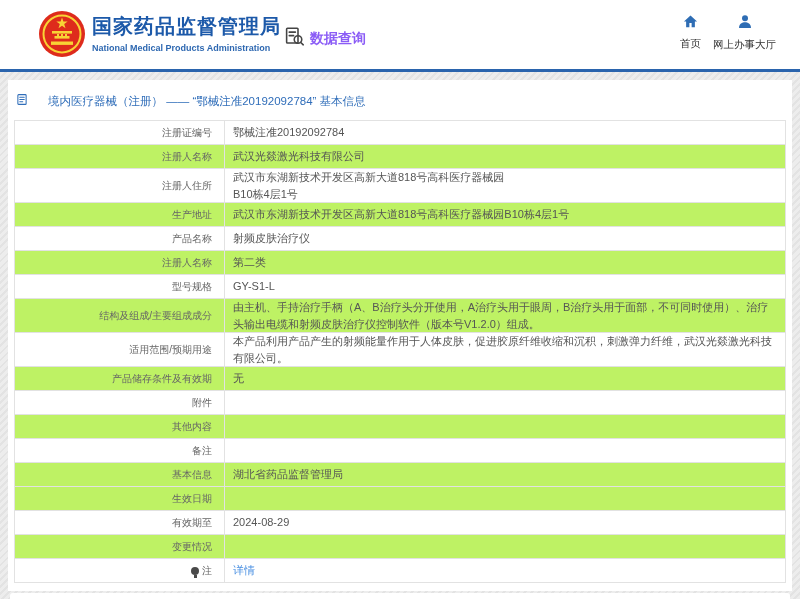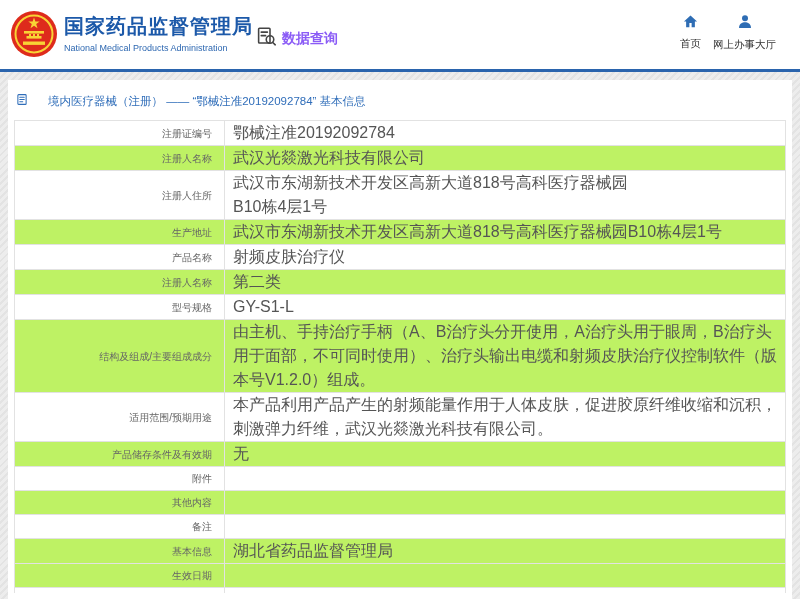--- a/index.html
+++ b/index.html
@@ -3,25 +3,25 @@
 <meta charset="utf-8">
 <style>
   * { box-sizing: border-box; margin: 0; padding: 0; }
   html, body {
     width: 800px; height: 599px; overflow: hidden;
     font-family: "Liberation Sans", "DejaVu Sans", sans-serif;
     background: #fff;
   }
 
   
-  .header { position: relative; height: 69px; background: #fff; }
+  .header { position: relative; height: 69px; background: #fff; margin-left: 28px; }
   .emblem { position: absolute; left: 10px; top: 10px; width: 48px; height: 48px; }
   .title-block { position: absolute; left: 64px; top: 13px; }
   .agency-name { font-size: 20px; font-weight: bold; color: #1c59a9; letter-spacing: 1px; }
-  .agency-en { font-size: 9px; color: #2e68b1; margin-top: 3px; }
+  .agency-en { font-size: 9px; color: #2e68b1; margin-top: 3px; font-weight: bold; }
   .data-query { position: absolute; left: 256px; top: 26px; display: flex; align-items: center; gap: 5px; }
   .data-query-label { font-size: 14px; color: #8b5cf6; font-weight: bold; }
   .top-nav { position: absolute; right: 24px; top: 14px; display: flex; gap: 12px; }
   .nav-item { display: flex; flex-direction: column; align-items: center; gap: 4px; cursor: pointer; }
   .nav-label { font-size: 10.5px; color: #333; }
 
   
   .top-line { height: 3px; background: #2a64ad; }
 
   
@@ -38,21 +38,21 @@
   .breadcrumb-text { font-size: 11.5px; color: #2f6db9; }
 
   
   table.info-table { width: 100%; border-collapse: collapse; border: 1px solid #c9c9c9; table-layout: fixed; }
   table.info-table th {
     width: 210px; font-weight: normal; text-align: right;
     padding: 4px 12px 4px 4px; color: #666; font-size: 10px;
     border: 1px solid #e2e2e2; line-height: 1.5; vertical-align: middle;
   }
   table.info-table td {
-    padding: 0 8px; color: #555; font-size: 16px;
+    padding: 0 8px; color: #555; font-size: 11px;
     border: 1px solid #e2e2e2; line-height: 1.5; vertical-align: middle;
     white-space: pre-line; height: 23px;
   }
   tr.alt { background: #bef264; }
   a.detail-link { color: #4a90e2; text-decoration: none; cursor: pointer; }
 
   .note-bulb {
     display: inline-block; width: 8px; height: 8px; background: #4a4a4a;
     border-radius: 50%; position: relative; margin-right: 3px; vertical-align: -1px;
   }

